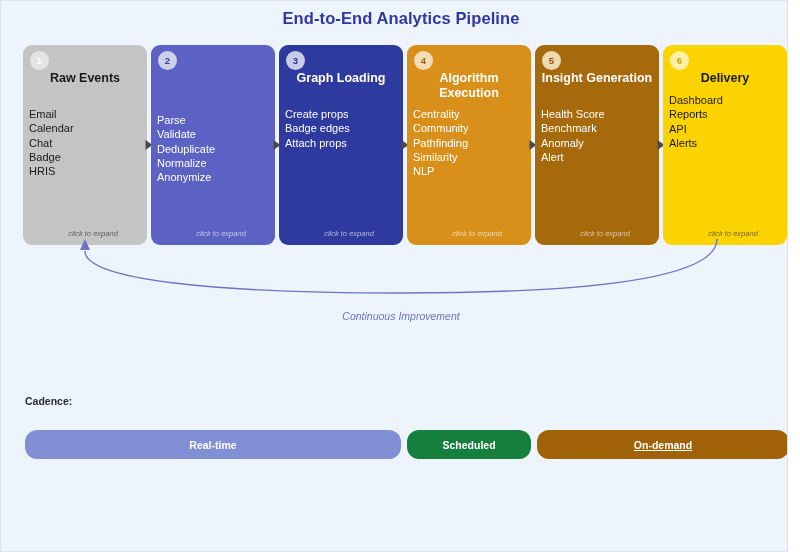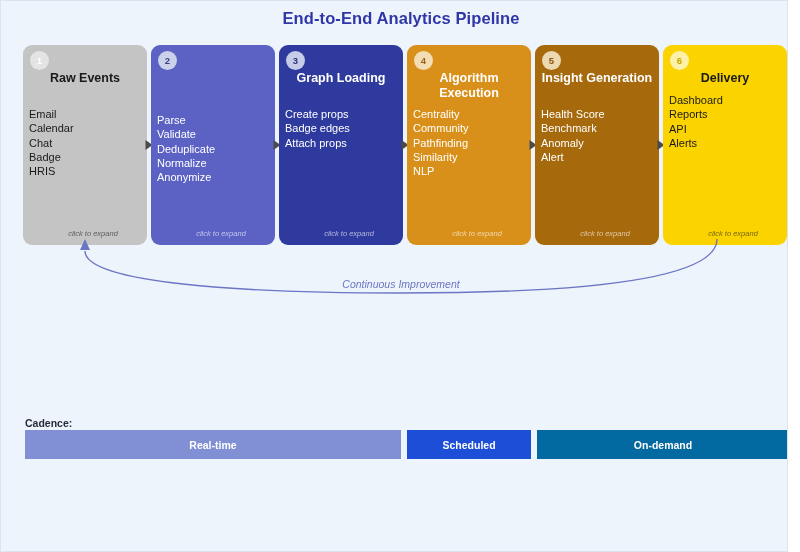--- a/index.html
+++ b/index.html
@@ -125,36 +125,36 @@
     text-align: center;
     font-size: 10.5px;
     font-style: italic;
     color: #49529e;
   }
 
   
   #cadence-label {
     position: absolute;
     left: 24px;
-    top: 416px;
+    top: 394px;
     font-size: 10.5px;
     font-weight: bold;
     color: #262b38;
   }
   #cadence-bar {
     position: absolute;
     left: 24px;
     top: 429px;
     width: 752px;
     height: 29px;
     display: flex;
     gap: 6px;
   }
   .cadence-seg {
-    border-radius: 0;
+    border-radius: 12px;
     display: flex;
     align-items: center;
     justify-content: center;
     color: #ffffff;
     font-size: 10.5px;
     font-weight: bold;
     box-sizing: border-box;
   }
 </style>
 </head>
@@ -247,22 +247,22 @@
         </div>
         <div class="card-hint">click to expand</div>
       </div>
     </div>
 
   <svg id="loop" viewBox="0 0 800 62" preserveAspectRatio="none">
     <path id="loop-path" d="M 716 2 C 716 46, 560 56, 400 56 C 240 56, 84 46, 84 14" fill="none" stroke="#6b75c4" stroke-width="1.4"></path>
     <polygon id="loop-head" points="84,2 79,13 89,13" fill="#6b75c4"></polygon>
   </svg>
 
-  <div id="loop-label" style="color: rgb(107, 117, 196);">Continuous Improvement</div>
+  <div id="loop-label" style="color: rgb(107, 117, 196); margin-top: 32px;">Continuous Improvement</div>
 
   <div id="cadence-label">Cadence:</div>
   <div id="cadence-bar">
       <div class="cadence-seg" style="background: rgb(129, 144, 212); flex: 0 0 50%;">Real-time</div>
-      <div class="cadence-seg" style="background: #1d4ed8; flex: 0 0 16.5%;">Scheduled</div>
-      <div class="cadence-seg" style="background: #0369a1; flex: 0 0 33.5%;">On-demand</div>
+      <div class="cadence-seg" style="background: #15803d; flex: 0 0 16.5%;">Scheduled</div>
+      <div class="cadence-seg" style="background: #a16207; flex: 0 0 33.5%; text-decoration: underline;">On-demand</div>
     </div>
 
 </div>
 
 </body></html>

